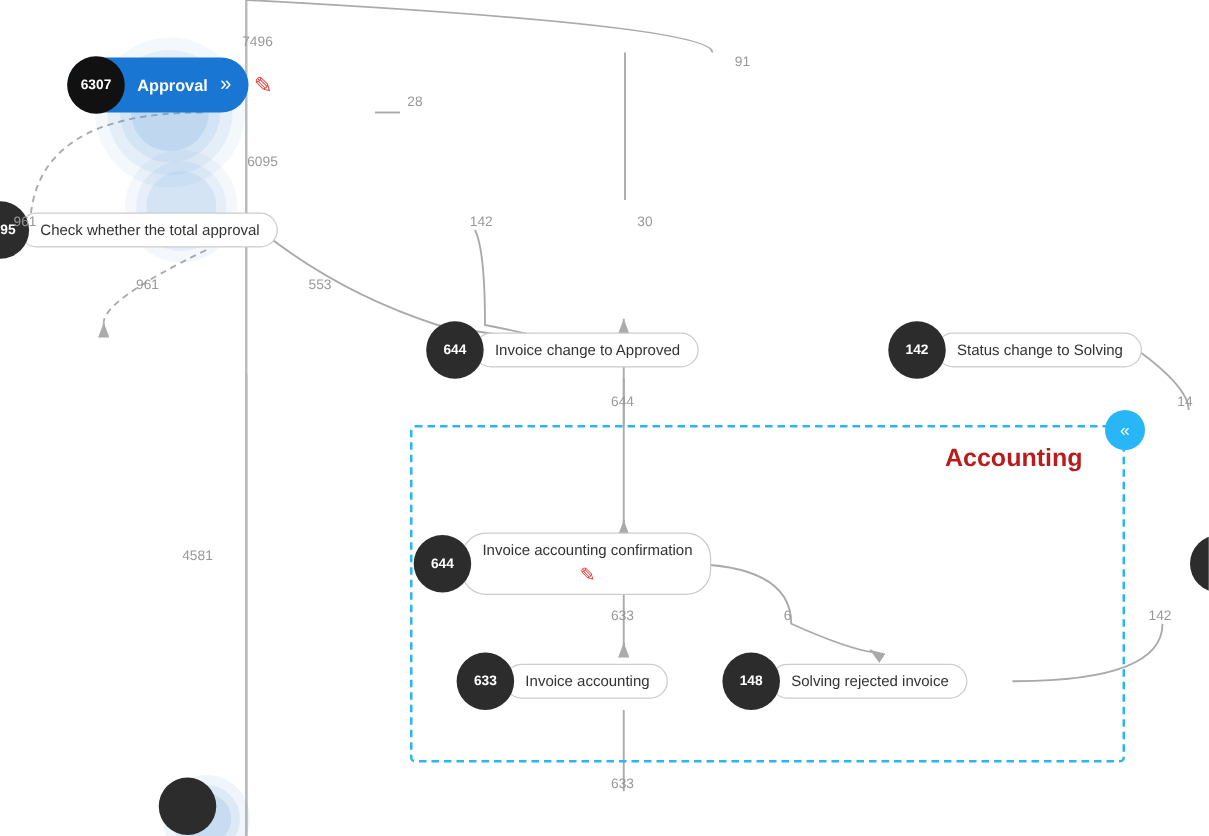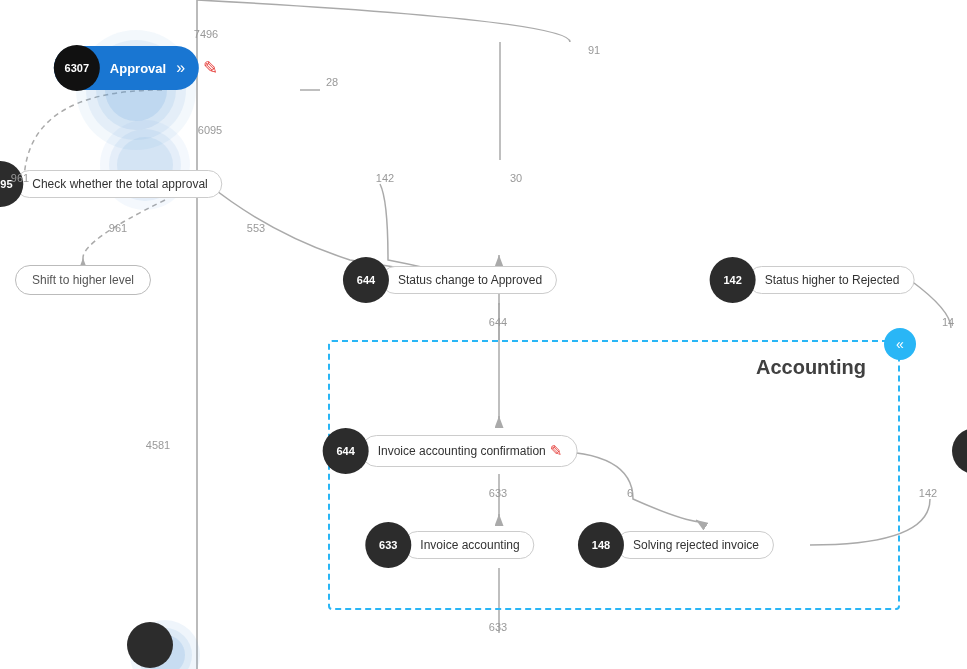--- a/index.html
+++ b/index.html
@@ -109,21 +109,21 @@
       transform: translate(-50%, -50%);
     }
     
     .dashed-box {
       position: absolute;
       border: 2px dashed #29b6f6;
       border-radius: 4px;
     }
     .dashed-box-title {
       position: absolute;
-      color: #404040;
+      color: #b91c1c;
       font-size: 20px;
       font-weight: bold;
     }
     .dashed-box-btn {
       position: absolute;
       width: 32px;
       height: 32px;
       border-radius: 50%;
       background: #29b6f6;
       color: #fff;
@@ -254,38 +254,33 @@
   <span class="edge-label" style="left:20px; top:178px;">961</span>
 
   <span class="edge-label" style="left:385px; top:178px;">142</span>
 
   <span class="edge-label" style="left:516px; top:178px;">30</span>
 
   <span class="edge-label" style="left:118px; top:228px;">961</span>
 
   <span class="edge-label" style="left:256px; top:228px;">553</span>
 
-  <div class="shift-node" style="left:83px; top:280px;">
-    <div class="shift-pill">
-      <span>Shift to higher level</span>
-    </div>
-  </div>
 
   <div class="node" style="left:450px; top:280px;">
     <div class="node-circle">
       <span>644</span>
     </div>
-    <div class="node-label">Status change to Approved</div>
+    <div class="node-label">Invoice change to Approved</div>
   </div>
 
   <div class="node" style="left:812px; top:280px;">
     <div class="node-circle">
       <span>142</span>
     </div>
-    <div class="node-label">Status higher to Rejected</div>
+    <div class="node-label">Status change to Solving</div>
   </div>
 
   <span class="edge-label" style="left:498px; top:322px;">644</span>
 
   <span class="edge-label" style="left:948px; top:322px;">14</span>
 
   <div class="dashed-box" style="left:328px; top:340px; width:572px; height:270px;">
   </div>
 
   <div class="dashed-box-btn" style="left:884px; top:328px;">
@@ -293,21 +288,21 @@
   </div>
 
   <div class="dashed-box-title" style="left:756px; top:356px;">Accounting</div>
 
   <span class="edge-label" style="left:158px; top:445px;">4581</span>
 
   <div class="node" style="left:450px; top:451px;">
     <div class="node-circle">
       <span>644</span>
     </div>
-    <div class="node-label" style="display:flex; align-items:center; gap:4px;">
+    <div class="node-label" style="display:flex; align-items:center; gap:4px;flex-direction:column;">
       <span>Invoice accounting confirmation</span>
       <span style="color:#e53935; font-size:15px;">✎</span>
     </div>
   </div>
 
   <span class="edge-label" style="left:498px; top:493px;">633</span>
 
   <span class="edge-label" style="left:630px; top:493px;">6</span>
 
   <div class="node" style="left:450px; top:545px;">

